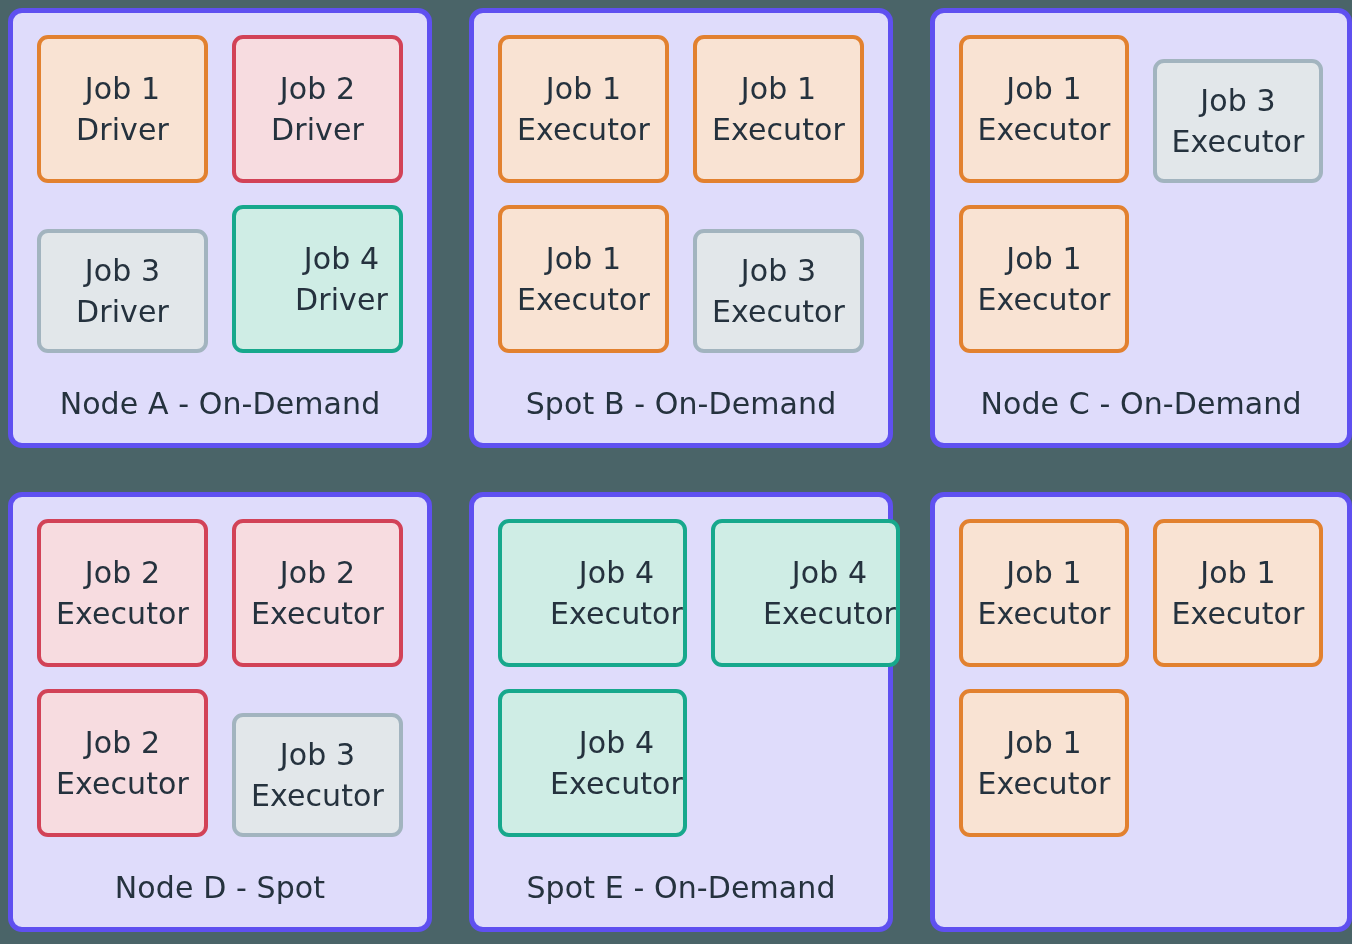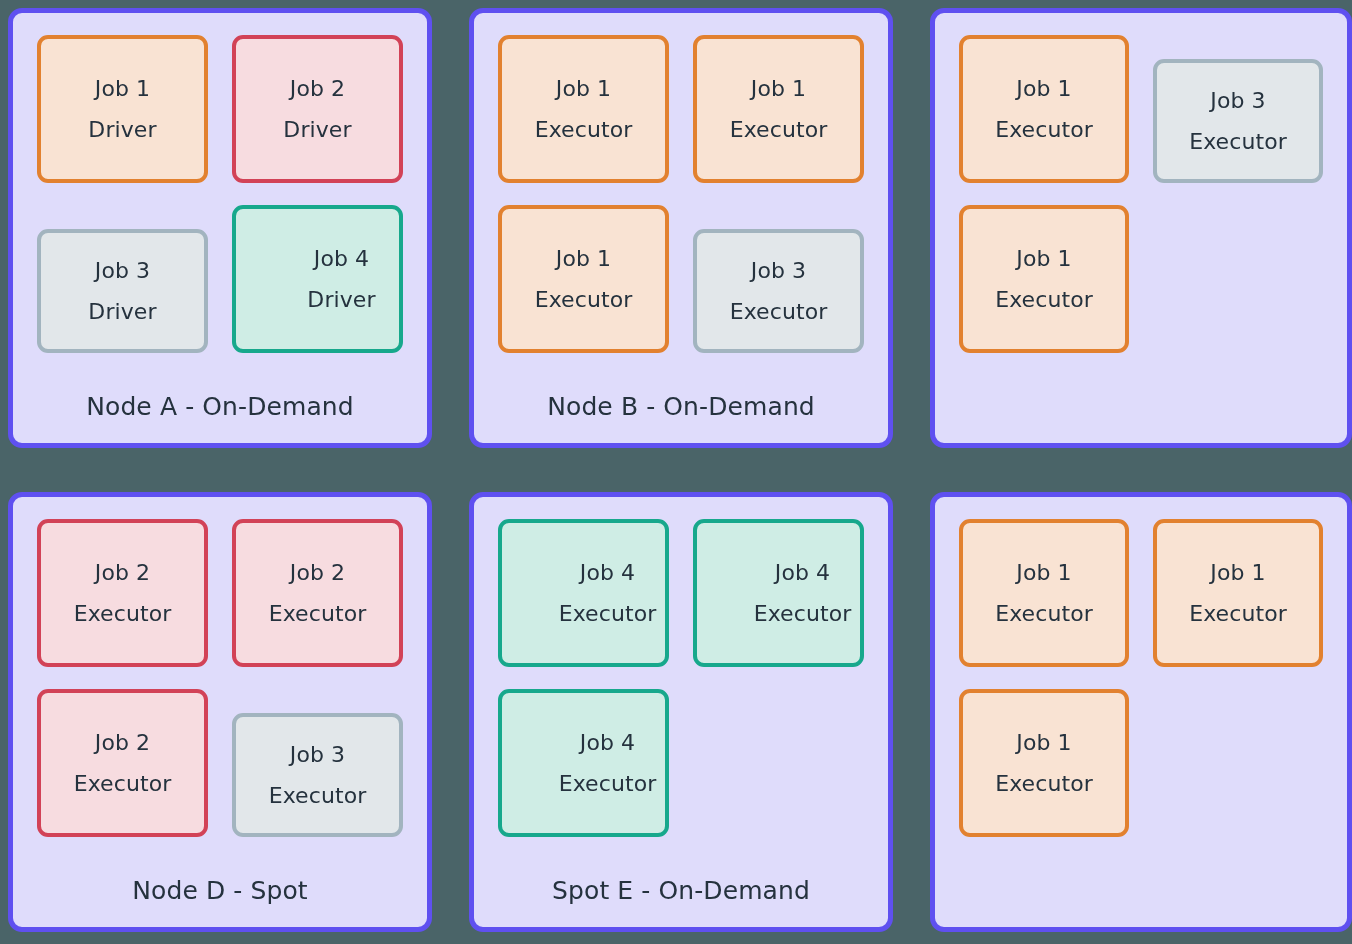--- a/index.html
+++ b/index.html
@@ -48,21 +48,21 @@
   .slot {
     border-radius: 11px;
     border-width: 4px;
     border-style: solid;
     box-sizing: border-box;
     display: flex;
     flex-direction: column;
     align-items: center;
     justify-content: center;
     line-height: 41px;
-    font-size: 22px;
+    font-size: 30px;
     color: #25323E;
     letter-spacing: 0.1px;
   }
 
   .slot.empty {
     border: none;
     background: transparent;
   }
 
   .slot .ln {
@@ -71,21 +71,21 @@
   }
 
   
   .c-orange { border-color: #E2812F; background: #F9E3D3; }
   .c-red    { border-color: #D24257; background: #F7DCE0; align-items: center; }
   .c-gray   { border-color: #A2B4BF; background: #E2E7EA; margin-top: 24px; }
   .c-teal   { border-color: #17A88C; background: #CFEDE5; padding-left: 48px; }
 
   .node-label {
     text-align: center;
-    font-size: 25px;
+    font-size: 30px;
     color: #25323E;
     margin-top: auto;
     margin-bottom: 0;
     padding-bottom: 22px;
     padding-top: 24px;
     letter-spacing: 0.1px;
     white-space: nowrap;
   }
 </style>
 </head>
@@ -125,38 +125,39 @@
         </div>
         <div class="slot c-orange">
           <span class="ln">Job 1</span>
           <span class="ln">Executor</span>
         </div>
         <div class="slot c-gray">
           <span class="ln">Job 3</span>
           <span class="ln">Executor</span>
         </div>
       </div>
-      <div class="node-label">Node B - On-Demand</div>
+      <div class="node-label">Spot B - On-Demand</div>
     </div>
     <div class="node">
       <div class="slot-grid">
         <div class="slot c-orange">
           <span class="ln">Job 1</span>
           <span class="ln">Executor</span>
         </div>
         <div class="slot c-gray">
           <span class="ln">Job 3</span>
           <span class="ln">Executor</span>
         </div>
         <div class="slot c-orange">
           <span class="ln">Job 1</span>
           <span class="ln">Executor</span>
         </div>
         <div class="slot empty"></div>
       </div>
+      <div class="node-label">Node C - On-Demand</div>
     </div>
     <div class="node">
       <div class="slot-grid">
         <div class="slot c-red">
           <span class="ln">Job 2</span>
           <span class="ln">Executor</span>
         </div>
         <div class="slot c-red">
           <span class="ln">Job 2</span>
           <span class="ln">Executor</span>

